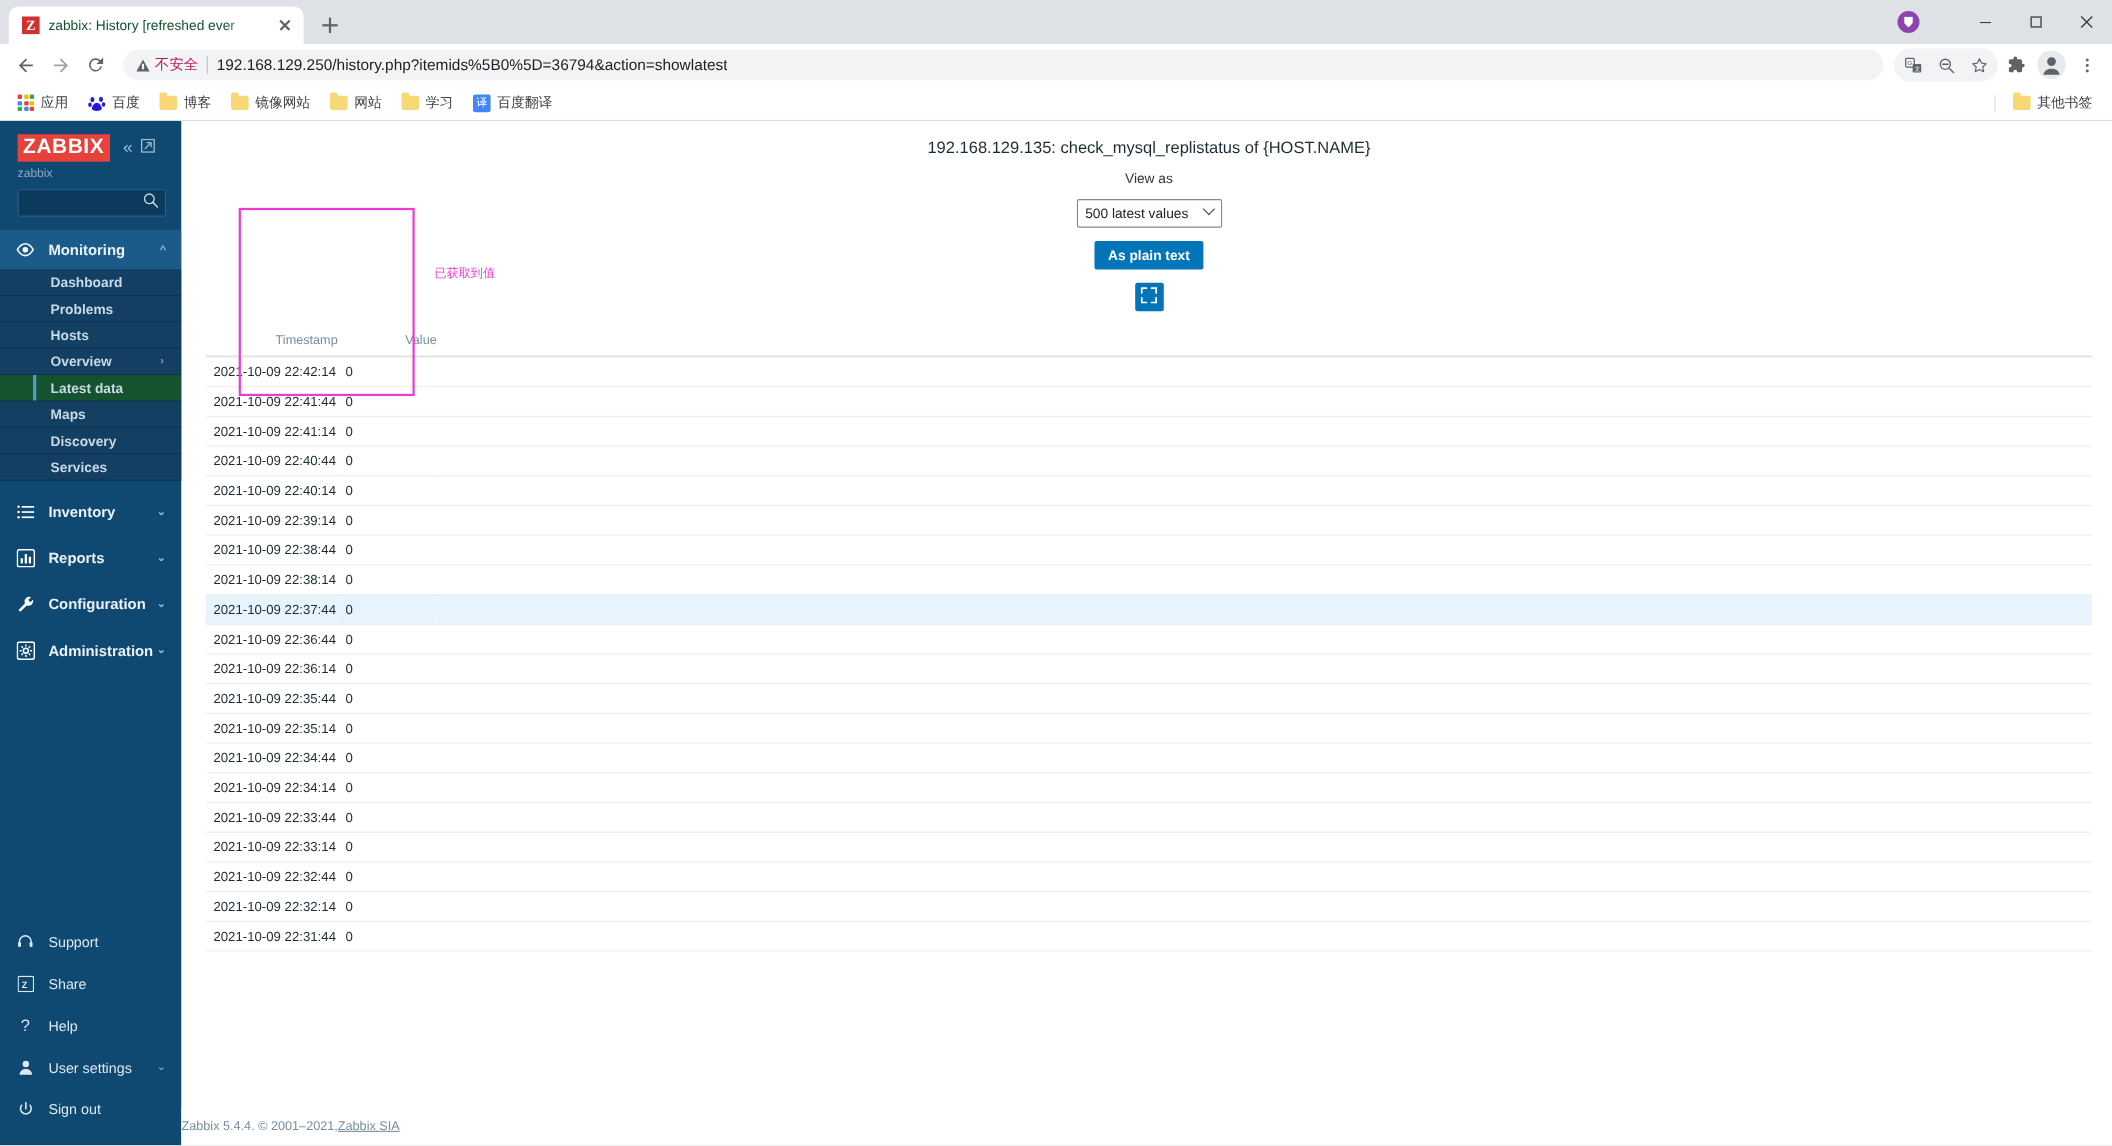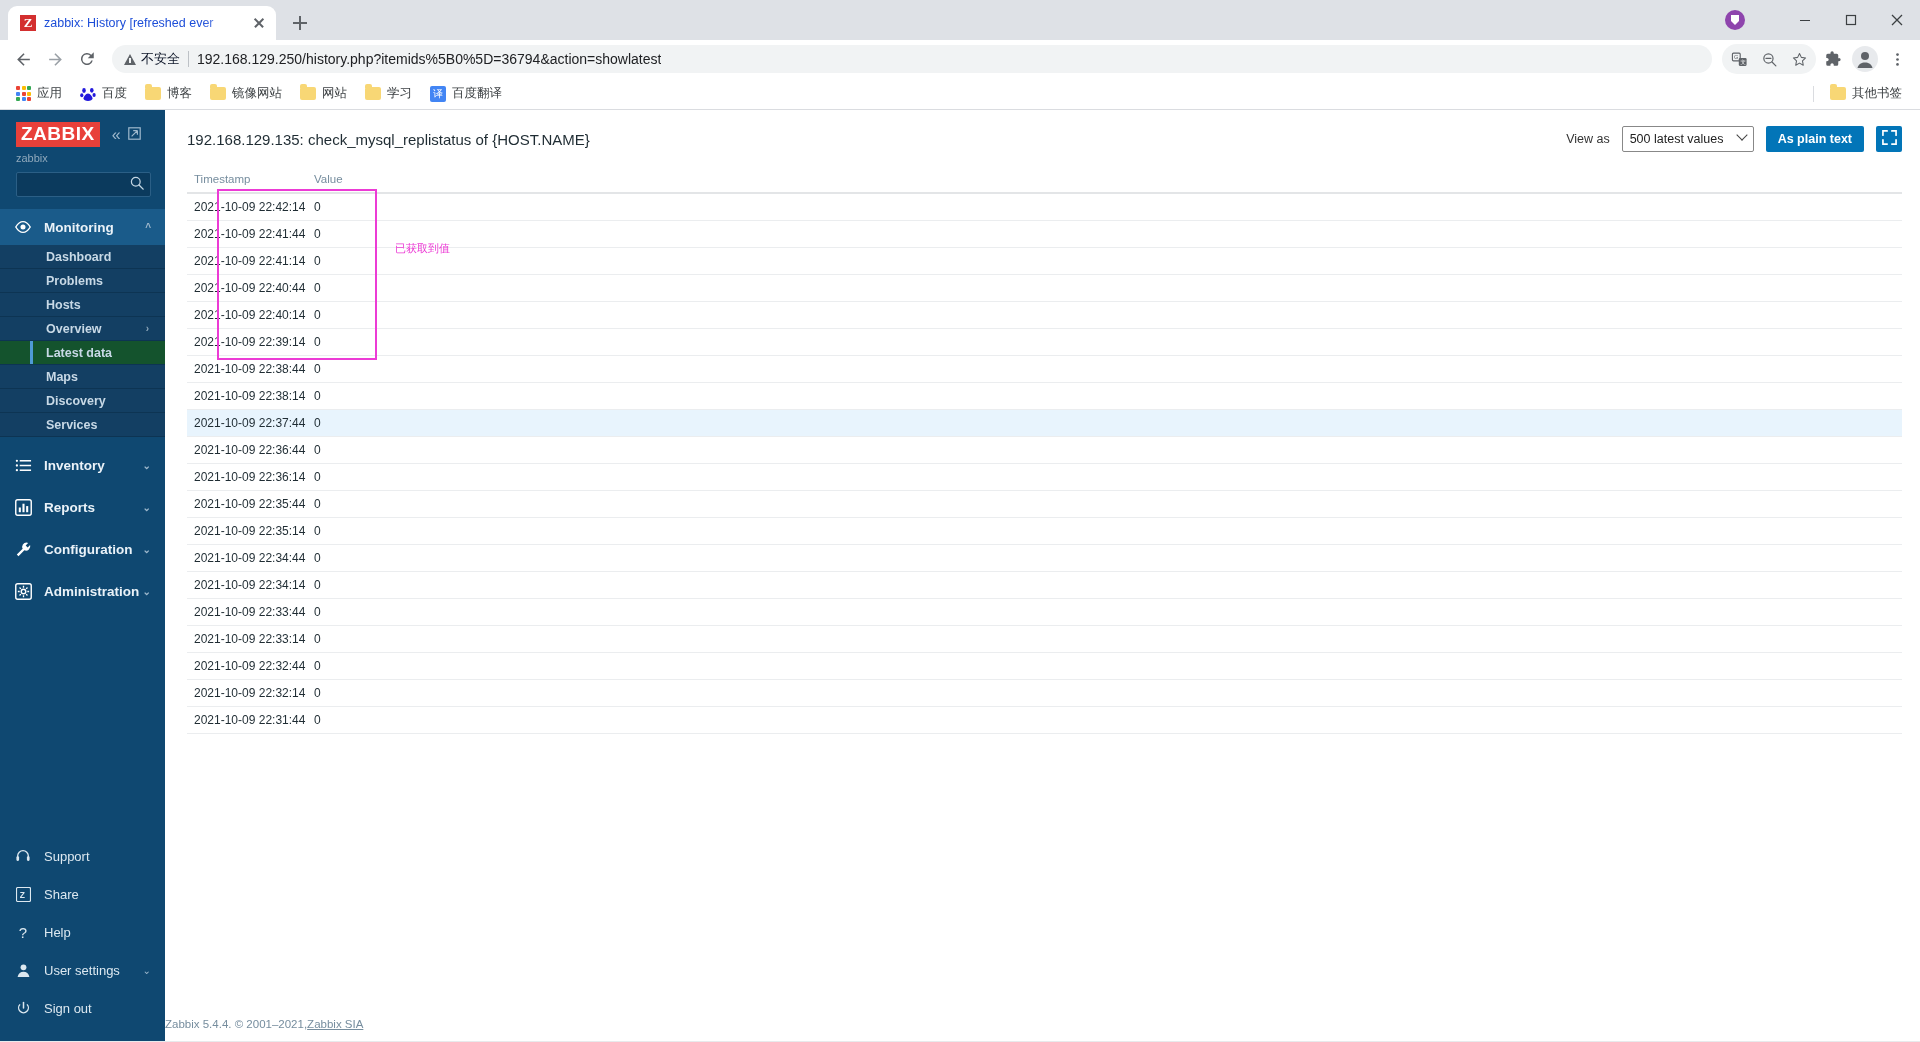--- a/index.html
+++ b/index.html
@@ -21,21 +21,21 @@
     height: 34px; width: 268px; background:#ffffff;
     border-radius: 9px 9px 0 0; display:flex; align-items:center;
     padding: 0 8px 0 12px; gap: 8px; position: relative;
   }
   .tab-favicon {
     width: 16px; height:16px; background:#d32f2f; color:#fff;
     font-size: 13px; font-weight: bold; line-height:16px; text-align:center;
     font-family:"Liberation Serif", serif; flex:none;
   }
   .tab-title {
-    font-size: 12.5px; color:#1d4ed8; white-space:nowrap; overflow:hidden;
+    font-size: 12.5px; color:#14532d; white-space:nowrap; overflow:hidden;
     flex: 1; -webkit-mask-image: linear-gradient(90deg,#000 80%,transparent);
             mask-image: linear-gradient(90deg,#000 80%,transparent);
   }
   .tab-close { width:18px; height:18px; flex:none; position:relative; cursor:pointer; }
   .tab-close::before, .tab-close::after {
     content:''; position:absolute; left:3px; top:8px; width:12px; height:1.6px;
     background:#5f6368;
   }
   .tab-close::before { transform: rotate(45deg); }
   .tab-close::after  { transform: rotate(-45deg); }
@@ -68,21 +68,21 @@
   }
   .navicon { width:30px; height:30px; display:flex; align-items:center; justify-content:center; cursor:pointer; color:#5f6368; }
   .omnibox {
     flex:1; height:28px; background:#f1f3f4; border-radius:14px;
     display:flex; align-items:center; padding: 0 14px 0 12px;
     margin: 0 8px; gap: 8px; min-width:0;
   }
   .not-secure { display:flex; align-items:center; gap:5px; flex:none; }
   .warn-tri { width:0;height:0;border-left:6px solid transparent;border-right:6px solid transparent;border-bottom:11px solid #5f6368; position:relative;}
   .warn-tri::after{content:'';position:absolute;left:-1px;top:4px;width:2px;height:5px;background:#f1f3f4;}
-  .not-secure-txt { font-size:13px; color:#0f172a; }
+  .not-secure-txt { font-size:13px; color:#be185d; }
   .om-sep { width:1px; height:16px; background:#bdc1c6; flex:none; }
   .om-url { font-size:14px; color:#202124; white-space:nowrap; overflow:hidden; }
   .rightbox { display:flex; align-items:center; gap:2px; flex:none; }
   .rightbox .navicon { width:30px; }
   .pill { display:flex; align-items:center; background:#f1f3f4; border-radius:15px; padding:0 2px; }
 
   
   .bookmarks {
     height: 32px; background:#ffffff; display:flex; align-items:center;
     padding: 0 8px; gap: 2px; border-bottom:1px solid #dadce0; position:relative;
@@ -144,21 +144,21 @@
   }
   .sub-item .chev { position:absolute; right:16px; font-size:10px; color:#8fa8bb; }
   .sub-wrap { background:#0d3453; padding-left:0; }
 
   .sb-bottom { margin-top:auto; padding-bottom:14px; }
   .sb-bottom .nav-top { height:38px; font-weight:normal; font-size:13px; color:#dce8f0; }
 
   
   .content { flex:1; display:flex; flex-direction:column; background:#ffffff; min-width:0; position:relative; }
   .page-head {
-    display:flex; align-items:center; padding: 16px 18px 14px 22px; gap:12px;
+    display:flex; align-items:center; padding: 16px 18px 14px 22px; gap:12px;flex-direction:column;
   }
   .page-title { font-size:15px; color:#1f2c33; flex:1; }
   .view-as-lbl { font-size:12.5px; color:#333; }
   .select-box {
     height:26px; border:1px solid #888; background:#fff; font-size:12.5px;
     color:#222; padding: 0 24px 0 7px; border-radius:2px;
     font-family:"Liberation Sans",sans-serif; position:relative; min-width:132px;
     display:flex; align-items:center; cursor:pointer;
   }
   .select-box .chev-d {
@@ -172,21 +172,21 @@
     font-family:"Liberation Sans",sans-serif;
   }
   .btn-icon-blue {
     width:26px; height:26px; background:#0275b8; border:0; border-radius:2px;
     cursor:pointer; display:flex; align-items:center; justify-content:center;
   }
 
   .table-wrap { padding: 0 18px 0 22px; flex:1; overflow:hidden; }
   table.hist { width:100%; border-collapse:collapse; table-layout:fixed; }
   table.hist th {
-    text-align:left; font-size:11.5px; font-weight:normal; color:#768d9e;
+    text-align:right; font-size:11.5px; font-weight:normal; color:#768d9e;
     padding: 7px 0 7px 7px; border-bottom:2px solid #e3e5e7; background:#fff;
   }
   table.hist th.c-ts { width:120px; }
   table.hist th.c-val { width:90px; }
   table.hist td {
     font-size:12px; color:#1f2c33; padding: 6px 0 6px 7px;
     border-bottom:1px solid #ebedef; white-space:nowrap;
   }
   table.hist tr.hl td { background:#e8f4fd; }
 

